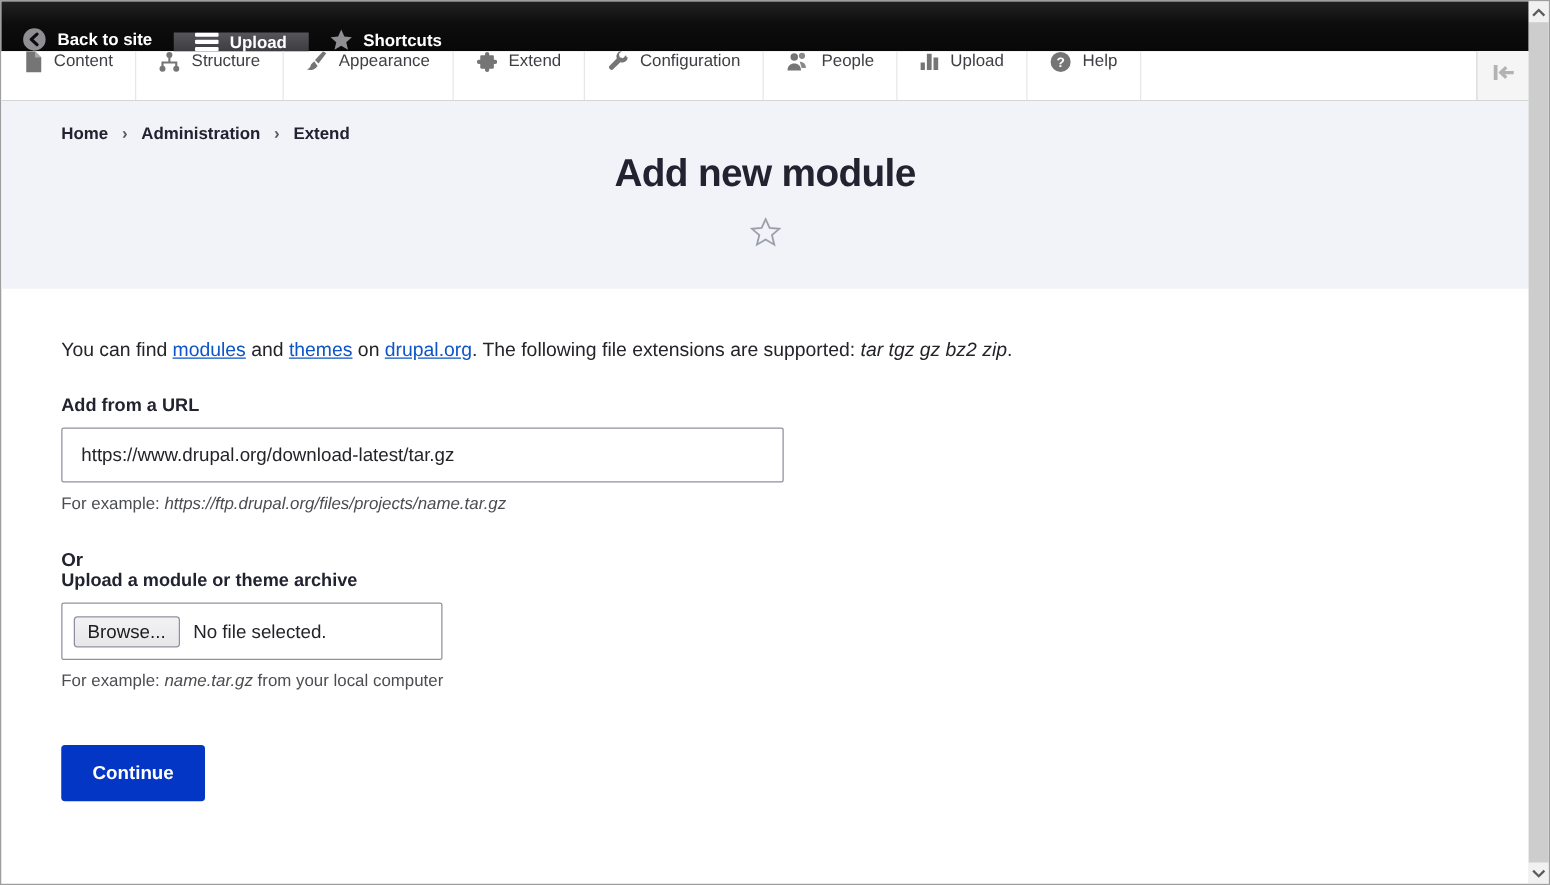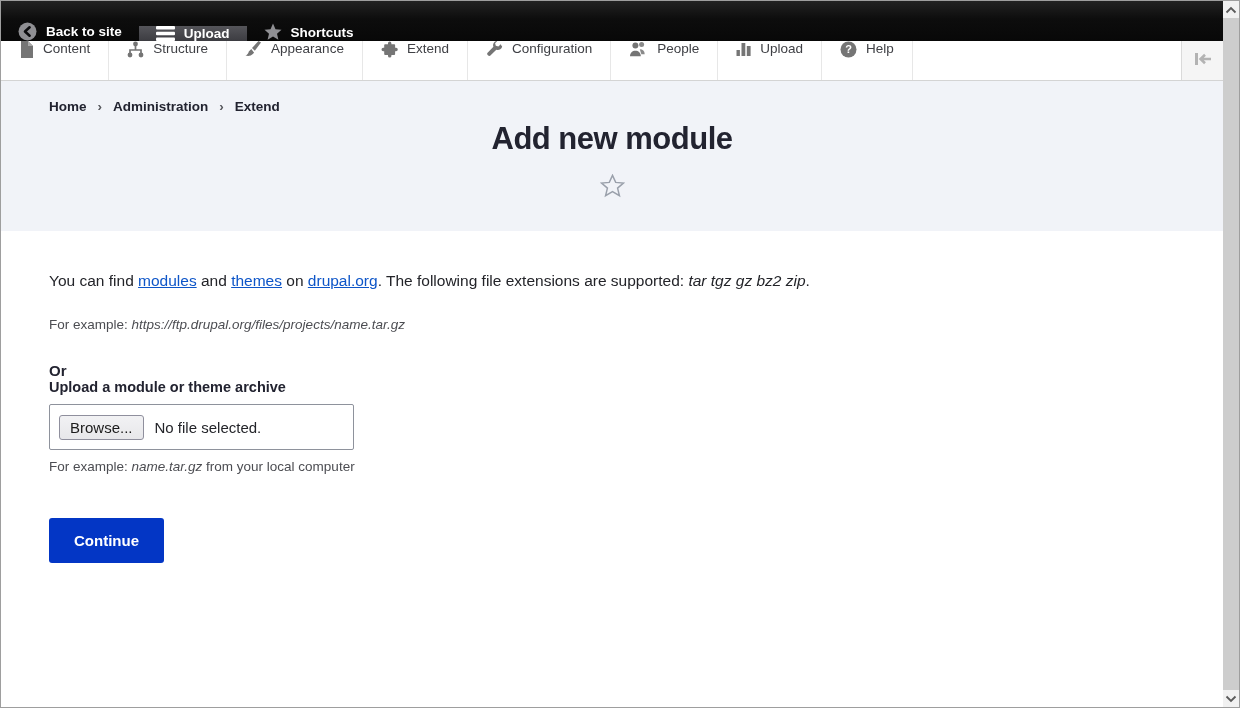--- a/index.html
+++ b/index.html
@@ -251,20 +251,22 @@
             <polygon points="9,1 11.4,6.3 17.2,6.8 12.8,10.6 14.2,16.3 9,13.2 3.8,16.3 5.2,10.6 0.8,6.8 6.6,6.3" fill="none" stroke="#9aa0ab" stroke-width="1.1"></polygon>
           </svg>
       </span>
     </h1>
   </div>
 
   <div class="main">
     <p class="intro"><span>You can find </span><a>modules</a><span> and </span><a>themes</a><span> on </span><a>drupal.org</a><span>. The following file extensions are supported: </span><span class="em">tar tgz gz bz2 zip</span><span>.</span></p>
 
     <div class="form-item">
+      <label class="form-label">Add from a URL</label>
+      <input class="url-input" type="text" value="https://www.drupal.org/download-latest/tar.gz" style="">
       <div class="description"><span>For example: </span><span class="em">https://ftp.drupal.org/files/projects/name.tar.gz</span></div>
     </div>
 
     <div class="or-sep">Or</div>
 
     <div class="form-item upload-wrap">
       <label class="form-label">Upload a module or theme archive</label>
       <div class="file-widget">
         <button class="browse-btn">Browse...</button>
         <span class="no-file">No file selected.</span>

